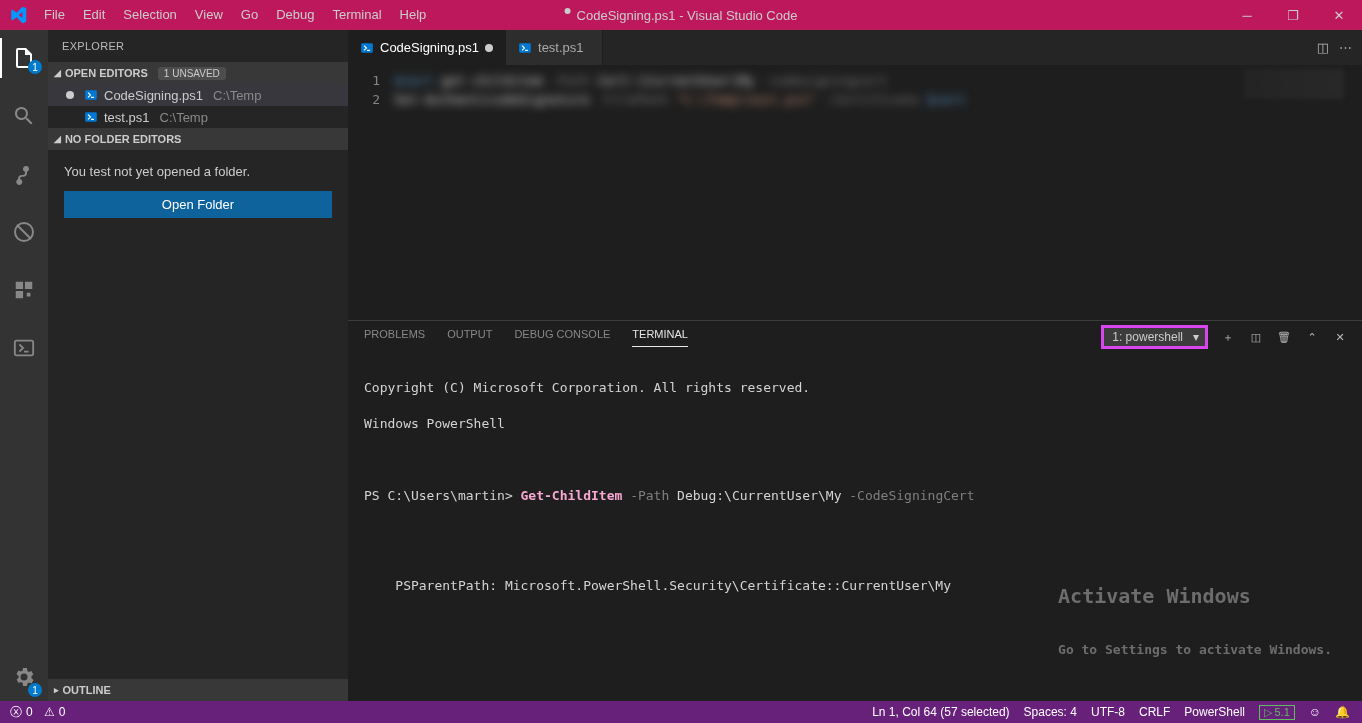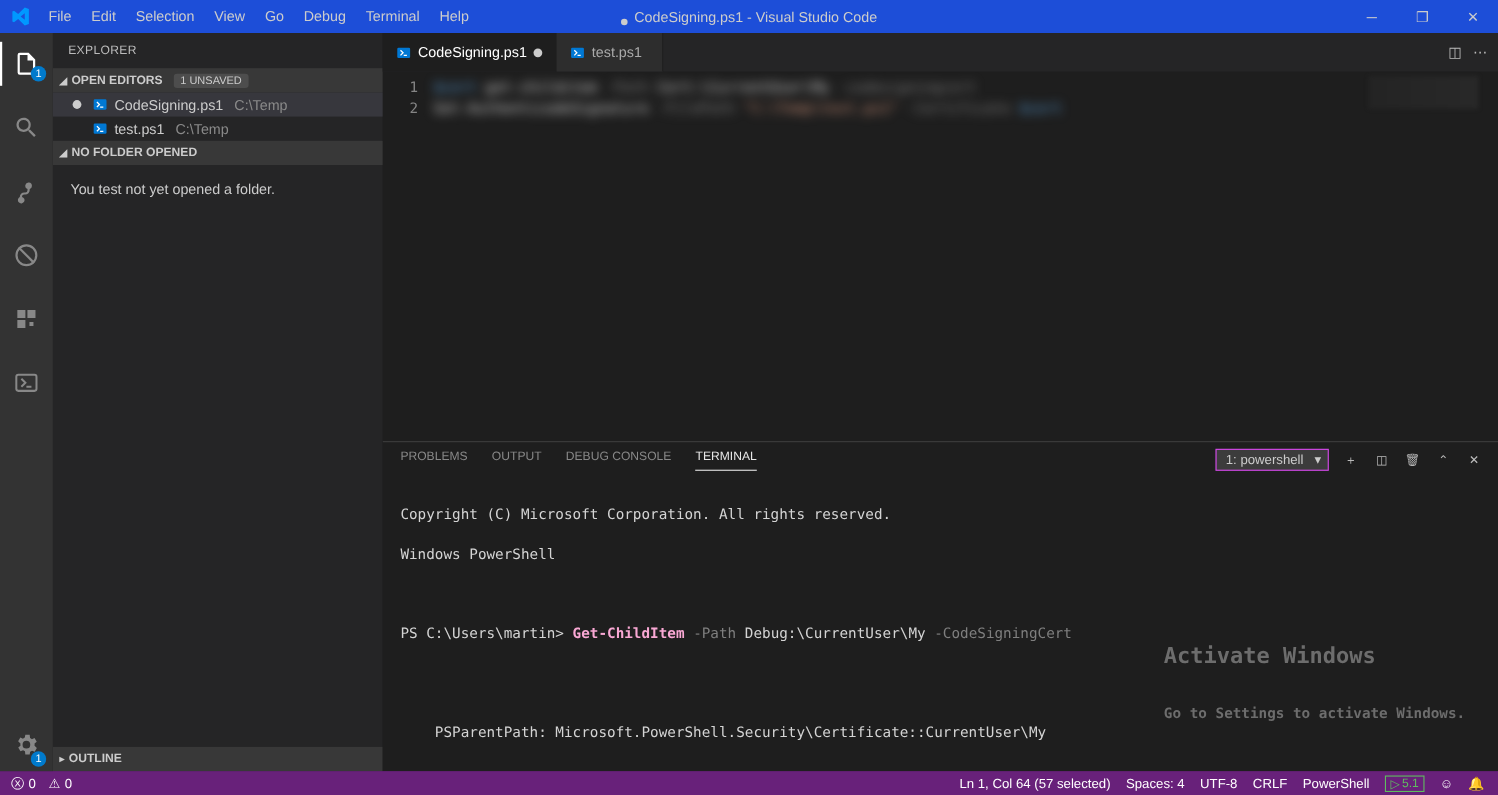--- a/index.html
+++ b/index.html
@@ -9,30 +9,30 @@
   color: #cccccc;
   background: #1e1e1e;
   width: 1362px;
   height: 723px;
   display: flex;
   flex-direction: column;
   overflow: hidden;
 }
 .title-bar {
   height: 30px;
-  background: #1d4ed8;
+  background: #be185d;
   display: flex;
   align-items: center;
   color: #cccccc;
   position: relative;
 }
 .title-bar .logo { width: 35px; display:flex; align-items:center; justify-content:center;}
 .menus { display: flex; align-items:center; height:100%;}
 .menus span { padding: 0 9px; cursor: default; line-height:30px;}
-.title-center { position:absolute; left:50%; transform:translateX(-50%); display:flex; align-items:flex-end; gap:6px; color:#ccc;}
+.title-center { position:absolute; left:50%; transform:translateX(-50%); display:flex; align-items:flex-start; gap:6px; color:#ccc;}
 .title-center .dot { width:6px; height:6px; background:#ccc; border-radius:50%;}
 .win-controls { margin-left:auto; display:flex;}
 .win-controls div { width:46px; height:30px; display:flex; align-items:center; justify-content:center; color:#ccc;}
 .main { flex:1; display:flex; min-height:0;}
 .activity-bar { width:48px; background:#333333; display:flex; flex-direction:column; align-items:center; padding-top:8px; gap:18px; position:relative;}
 .activity-bar .ab-item { width:48px; height:40px; display:flex; align-items:center; justify-content:center; color:#888; position:relative;}
 .activity-bar .ab-item.active { color:#fff; }
 .activity-bar .ab-item.active::before { content:""; position:absolute; left:0; top:0; bottom:0; width:2px; background:#fff;}
 .badge { position:absolute; bottom:4px; right:6px; background:#007acc; color:#fff; font-size:10px; border-radius:8px; width:14px; height:14px; display:flex; align-items:center; justify-content:center;}
 .ab-bottom { margin-top:auto; padding-bottom:8px;}
@@ -53,26 +53,26 @@
 .tab { display:flex; align-items:center; padding:0 12px; gap:6px; color:#aaa; background:#2d2d2d; border-right:1px solid #1e1e1e;}
 .tab.active { background:#1e1e1e; color:#fff;}
 .tab .tab-dirty { width:8px; height:8px; background:#ccc; border-radius:50%;}
 .tab .close-x { font-size:14px; color:#888;}
 .tabs-right { margin-left:auto; display:flex; align-items:center; gap:10px; padding-right:10px; color:#bbb;}
 .code-body { flex:1; display:flex; position:relative; overflow:hidden;}
 .gutter { width:46px; text-align:right; padding-right:14px; padding-top:6px; font-family:Consolas,monospace; font-size:13px; color:#858585; line-height:19px;}
 .code-lines { padding-top:6px; font-family:Consolas,monospace; font-size:13px; line-height:19px; color:#d4d4d4;}
 .blur { filter: blur(5px); }
 .minimap { position:absolute; right:18px; top:4px; width:100px; height:30px; background:linear-gradient(90deg,#2a2a2a,#333); opacity:0.5; filter:blur(2px);}
-.panel { height:300px; border-top:1px solid #3c3c3c; display:flex; flex-direction:column; background:#1e1e1e;}
+.panel { height:381px; border-top:1px solid #3c3c3c; display:flex; flex-direction:column; background:#1e1e1e;}
 .panel-tabs { height:32px; display:flex; align-items:center; padding-left:16px; gap:22px; color:#888; font-size:11px;}
 .panel-tabs .ptab.active { color:#e7e7e7; border-bottom:1px solid #e7e7e7; padding-bottom:6px;}
 .panel-tabs .ptab { padding-bottom:6px;}
 .panel-actions { margin-left:auto; display:flex; align-items:center; gap:12px; padding-right:14px;}
-.terminal-select { background:#3c3c3c; color:#ccc; border:1px solid #d946ef; font-size:12px; padding:2px 22px 2px 8px; position:relative;}
+.terminal-select { background:#3c3c3c; color:#ccc; border:3px solid #d946ef; font-size:12px; padding:2px 22px 2px 8px; position:relative;}
 .terminal-select::after { content:"▾"; position:absolute; right:6px; top:2px; color:#ccc;}
 .pact { color:#bbb; width:16px; text-align:center;}
 .terminal-body { flex:1; padding:8px 16px; font-family:Consolas,monospace; font-size:13px; line-height:18px; color:#d4d4d4; white-space:pre-wrap; overflow:hidden; position:relative;}
 .tc-cmd { color:#f9a8d4;font-weight:bold;}
 .tc-flag { color:#7f7f7f;}
 .watermark { position:absolute; right:30px; bottom:6px; color:#6d6d6d;font-weight:bold;}
 .watermark .wm1 { font-size:20px; }
 .watermark .wm2 { font-size:13px;}
 .status-bar { height:22px; background:#68217a; display:flex; align-items:center; color:#fff; font-size:12px;}
 .status-bar .sb-left { display:flex; align-items:center; gap:10px; padding-left:10px;}
@@ -175,24 +175,25 @@
       <span class="dirty hidden"></span>
       <svg width="14" height="14" viewBox="0 0 24 24">
           <rect x="2" y="4" width="20" height="16" rx="2" fill="#0078d4"></rect>
           <path d="M7 8l4 4-4 4M12 16h5" stroke="#fff" stroke-width="2" fill="none"></path>
         </svg>
       <span>test.ps1</span>
       <span class="path">C:\Temp</span>
     </div>
     <div class="section-hdr">
       <span class="chev">◢</span>
-      <span>NO FOLDER OPENED</span>
+      <span>NO FOLDER EDITORS</span>
     </div>
     <div class="nofolder-body">
       <div>You test not yet opened a folder.</div>
+      <div class="open-folder-btn">Open Folder</div>
     </div>
     <div style="flex:1"></div>
     <div class="section-hdr">
       <span class="chev">▸</span>
       <span>OUTLINE</span>
     </div>
   </div>
 
   <div class="editor-area">
     <div class="tabs-row">

